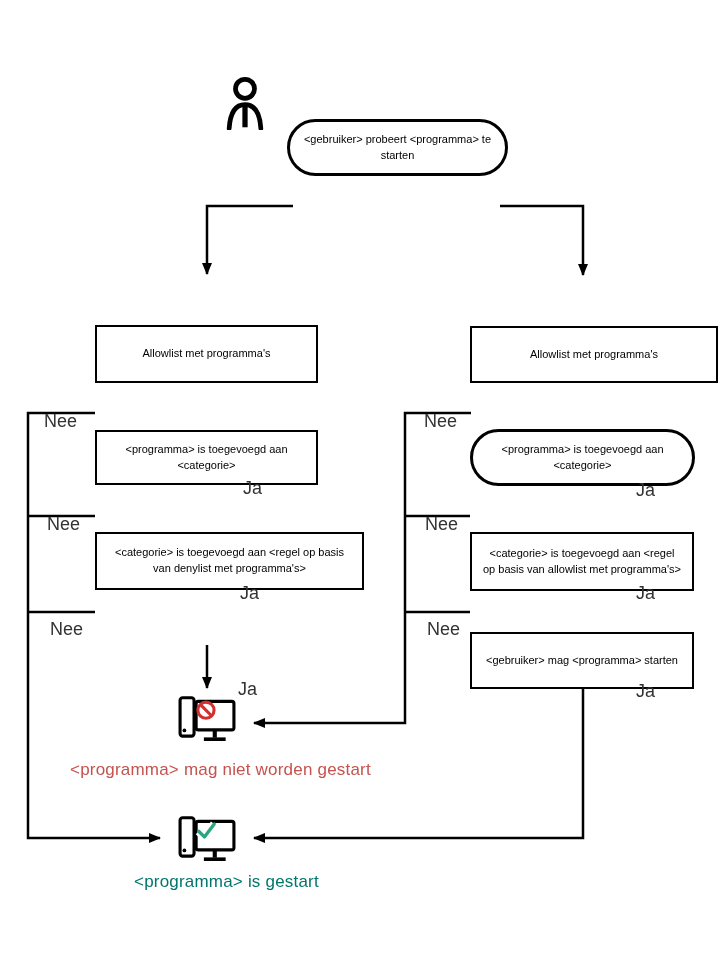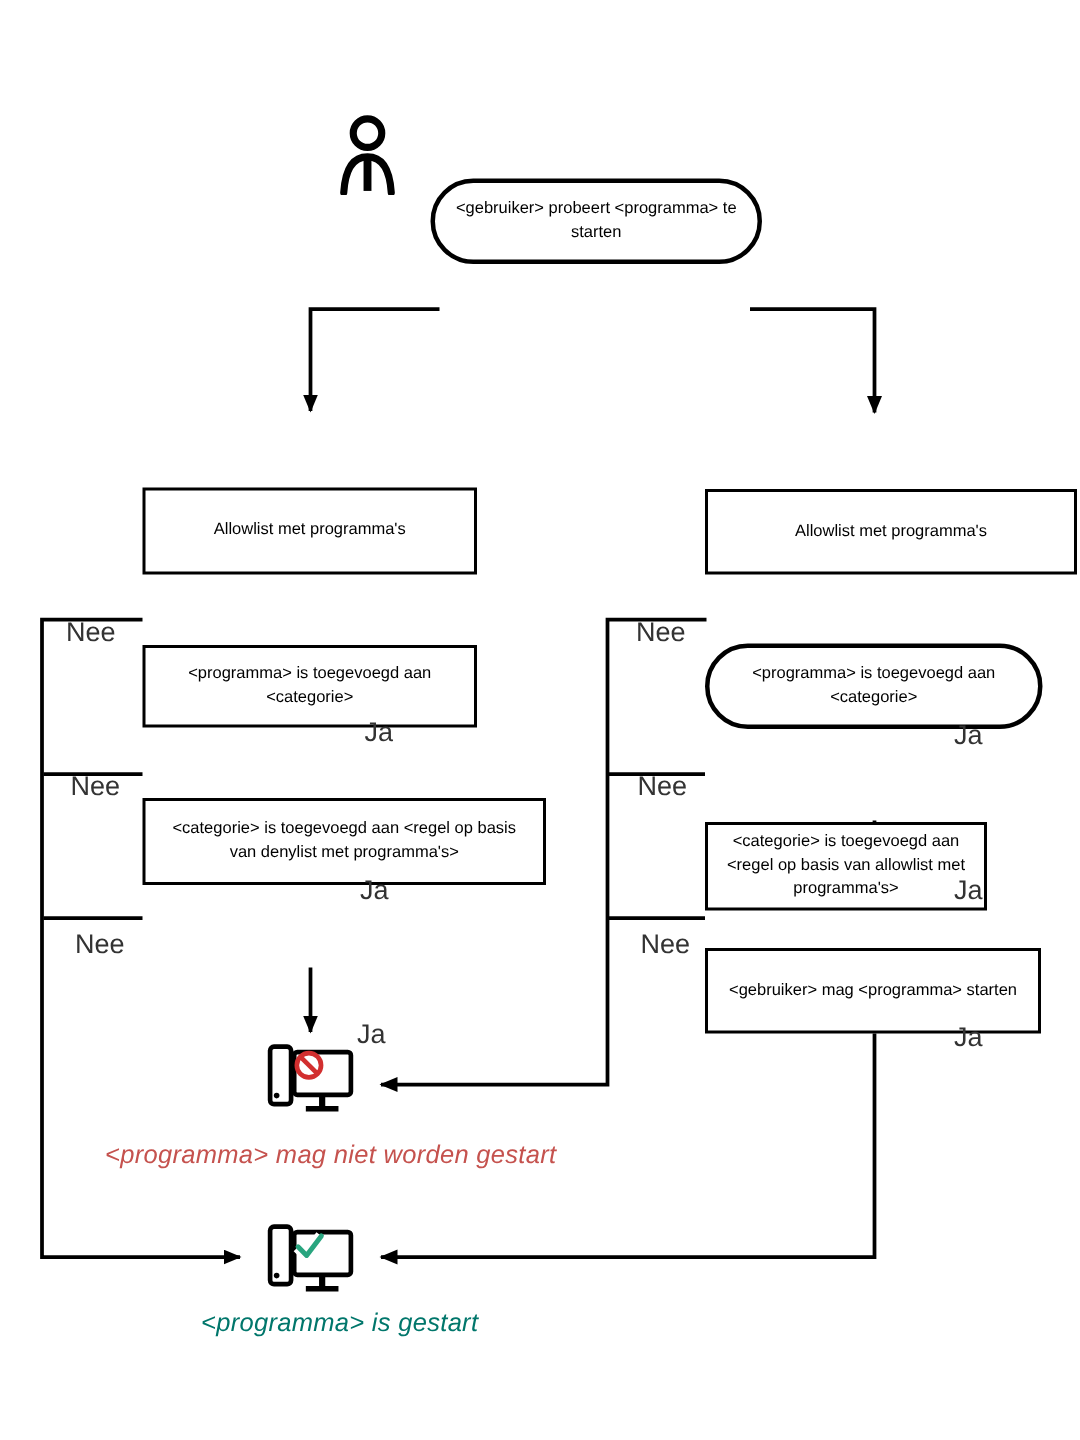--- a/index.html
+++ b/index.html
@@ -18,21 +18,21 @@
   .node{
     position:absolute;box-sizing:border-box;background:#fff;border:2px solid var(--line);
     display:flex;align-items:center;justify-content:center;text-align:center;
     font-size:11px;line-height:1.45;color:#000;padding:4px 10px;margin-top:44px;
   }
   .pill{border-radius:999px;border-width:3px;}
   .edge-label{
     position:absolute;font-size:18px;color:#333;white-space:nowrap;line-height:1;margin-top:28px;
   }
   .outcome{
-    position:absolute;font-size:17px;white-space:nowrap;line-height:1;letter-spacing:.2px;font-style:italic;
+    position:absolute;font-size:17px;white-space:nowrap;line-height:1;letter-spacing:.2px;
   }
   .outcome.blocked{color:var(--blocked-text);}
   .outcome.started{color:var(--started-text);}
   .icon{position:absolute;}
 </style>
 </head>
 <body>
 
 <div class="stage">
 
@@ -75,21 +75,21 @@
   <div class="node" style="left:95px;top:281px;width:223px;height:58px">Allowlist met programma's</div>
 
   <div class="node" style="left:470px;top:282px;width:248px;height:57px">Allowlist met programma's</div>
 
   <div class="node" style="left:95px;top:386px;width:223px;height:55px">&lt;programma&gt; is toegevoegd aan &lt;categorie&gt;</div>
 
   <div class="node pill" style="left:470px;top:385px;width:225px;height:57px">&lt;programma&gt; is toegevoegd aan &lt;categorie&gt;</div>
 
   <div class="node" style="left:95px;top:488px;width:269px;height:58px">&lt;categorie&gt; is toegevoegd aan &lt;regel op basis van denylist met programma's&gt;</div>
 
-  <div class="node" style="left:470px;top:504px;width:188px;height:59px">&lt;categorie&gt; is toegevoegd aan &lt;regel op basis van allowlist met programma's&gt;</div>
+  <div class="node" style="left:470px;top:488px;width:224px;height:59px">&lt;categorie&gt; is toegevoegd aan &lt;regel op basis van allowlist met programma's&gt;</div>
 
 
   <div class="node" style="left:470px;top:588px;width:224px;height:57px">&lt;gebruiker&gt; mag &lt;programma&gt; starten</div>
 
   <span class="edge-label" style="left:44px;top:384px">Nee</span>
   <span class="edge-label" style="left:47px;top:487px">Nee</span>
   <span class="edge-label" style="left:50px;top:592px">Nee</span>
   <span class="edge-label" style="left:424px;top:384px">Nee</span>
   <span class="edge-label" style="left:425px;top:487px">Nee</span>
   <span class="edge-label" style="left:427px;top:592px">Nee</span>

